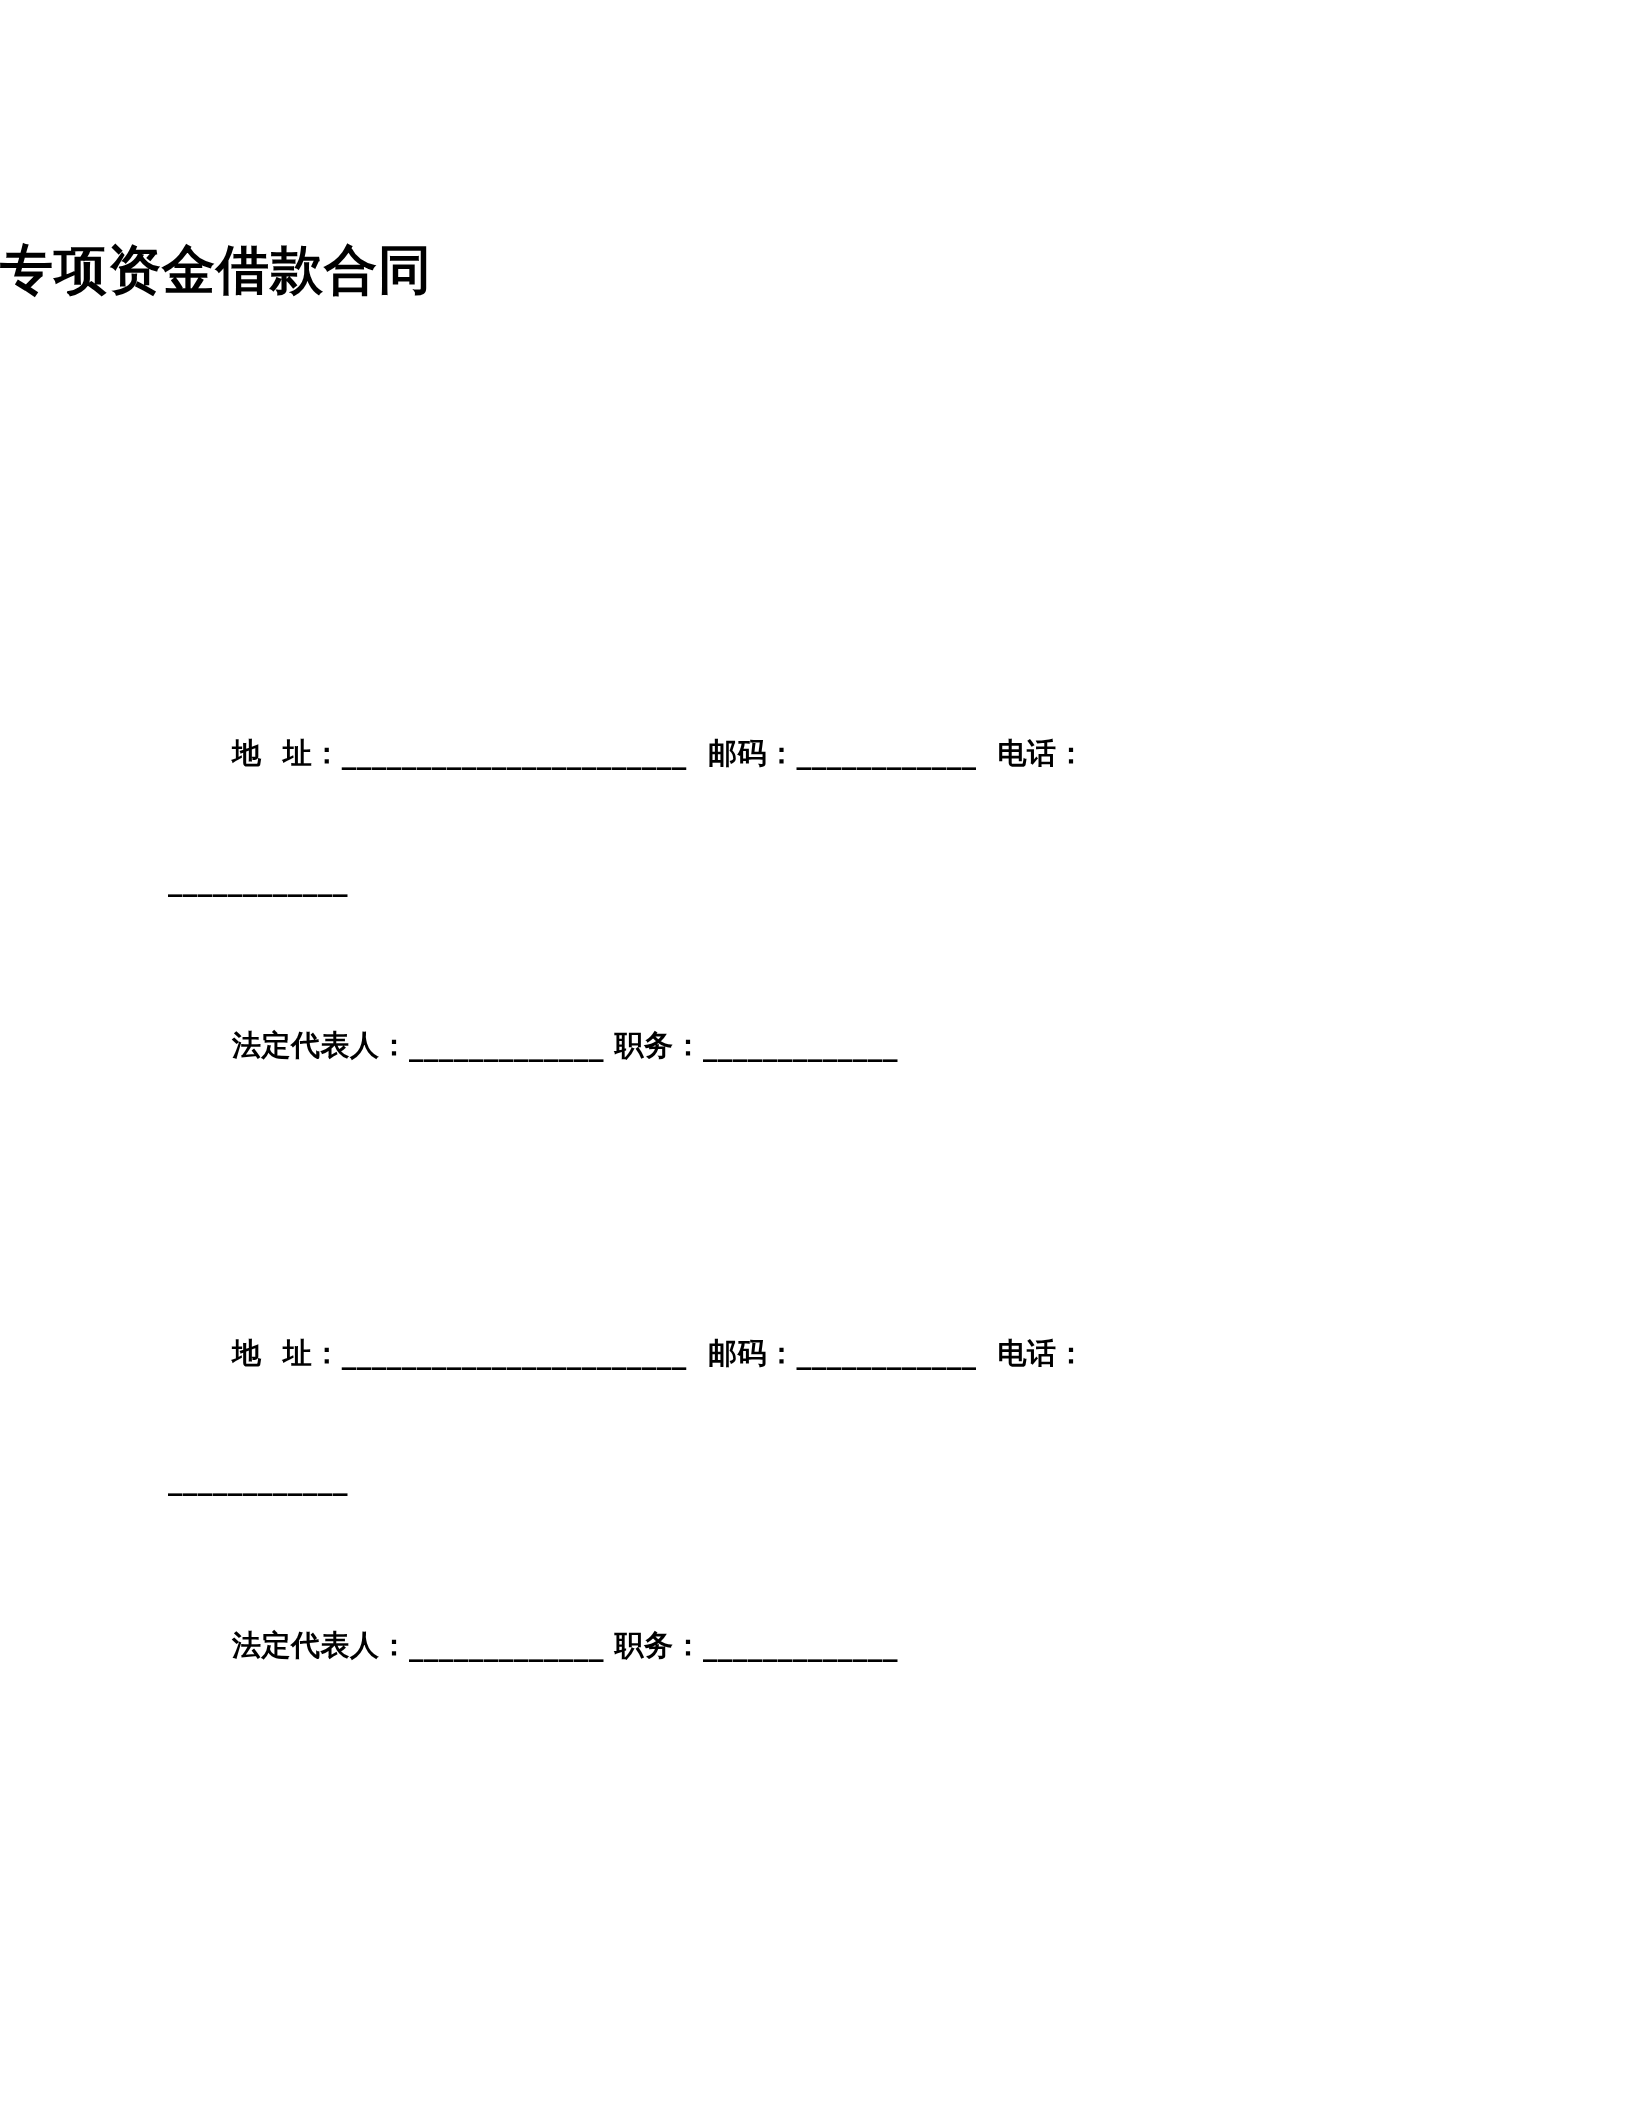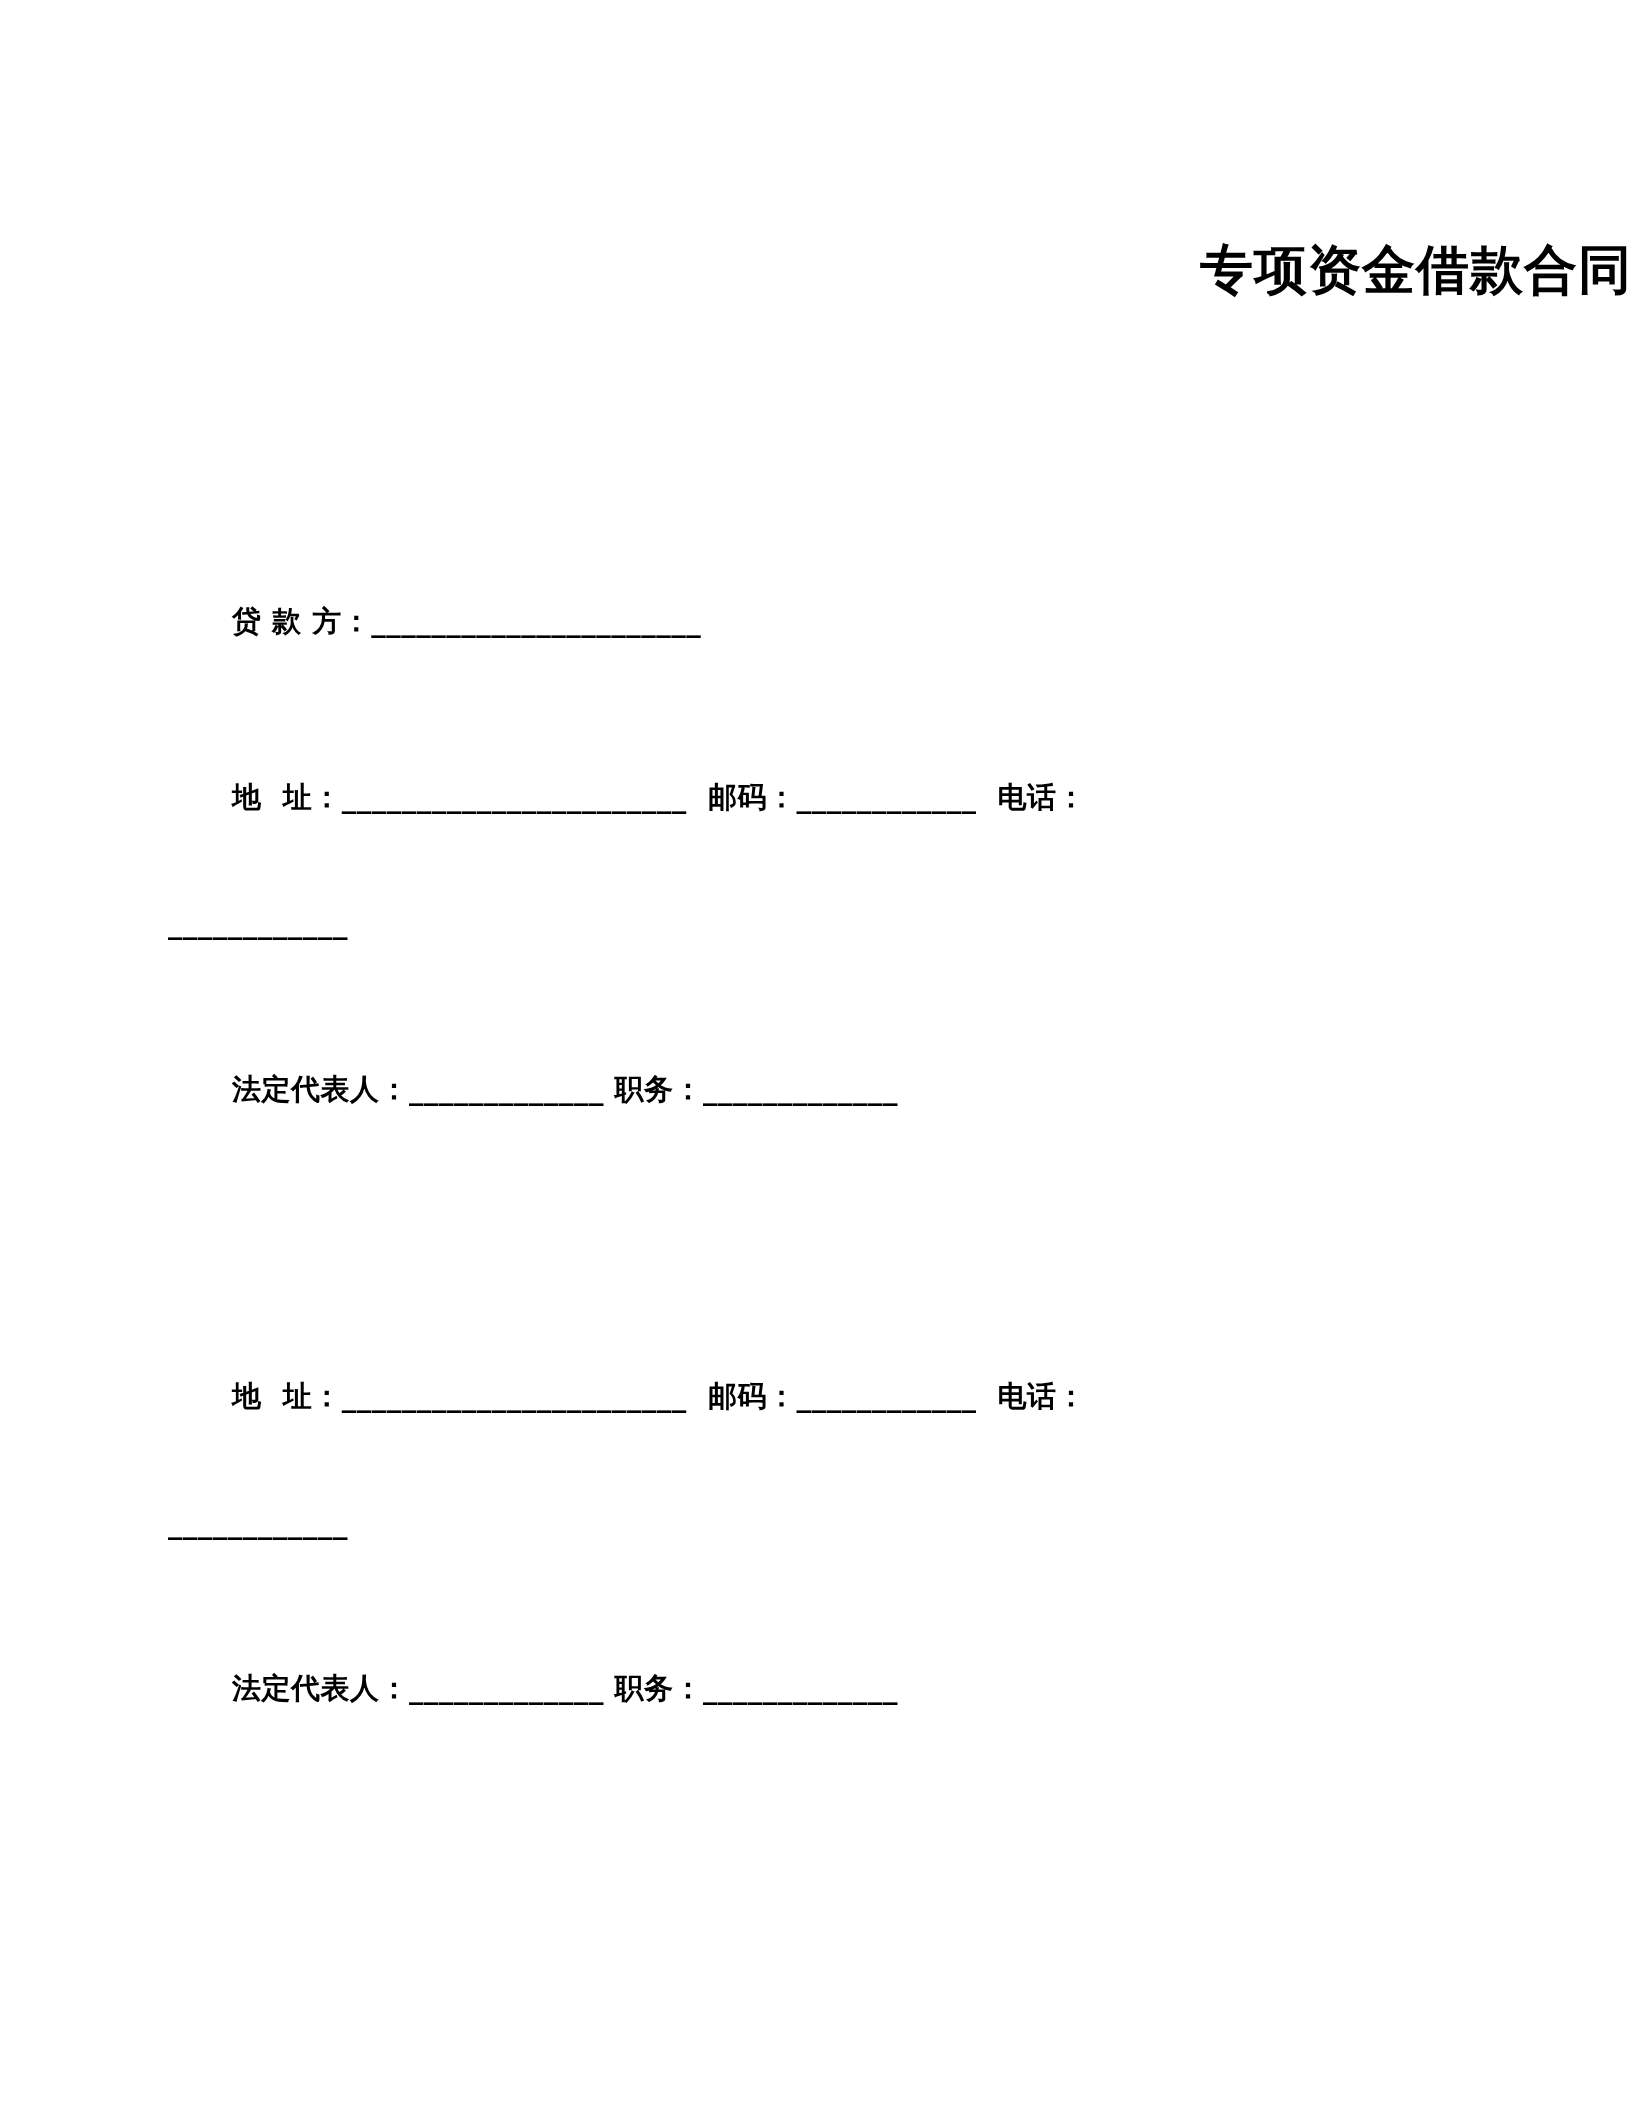--- a/index.html
+++ b/index.html
@@ -20,21 +20,21 @@
     height: 2112px;
     box-sizing: border-box;
     padding: 0;
     background: #ffffff;
   }
   .doc-title {
     position: absolute;
     top: 238px;
     left: 0;
     width: 1632px;
-    text-align: right;
+    text-align: left;
     font-size: 53px;
     font-weight: bold;
     letter-spacing: 1px;
     line-height: 1.2;
   }
   .body-block {
     position: absolute;
     left: 232px;
     width: 1300px;
     top: 600px;
@@ -58,21 +58,20 @@
 </head>
 <body>
 
 <div class="page">
 
   <div class="doc-title">专项资金借款合同</div>
 
   <div class="body-block">
 
     <div>
-      <div class="line">贷 款 方：______________________</div>
 
       <div class="gap-lg"></div>
 
       <div class="line">地  址：_______________________  邮码：____________  电话：</div>
 
       <div class="gap-sm"></div>
 
       <div class="line cont">____________</div>
 
       <div class="gap-md"></div>

